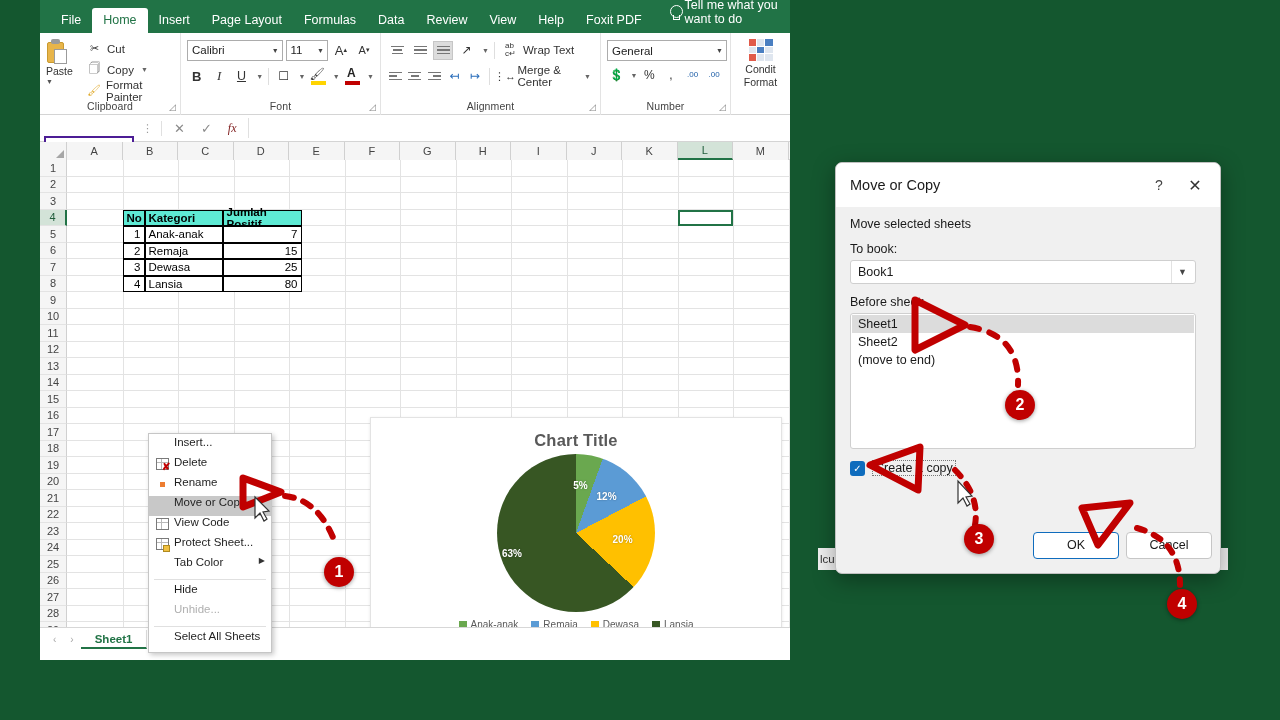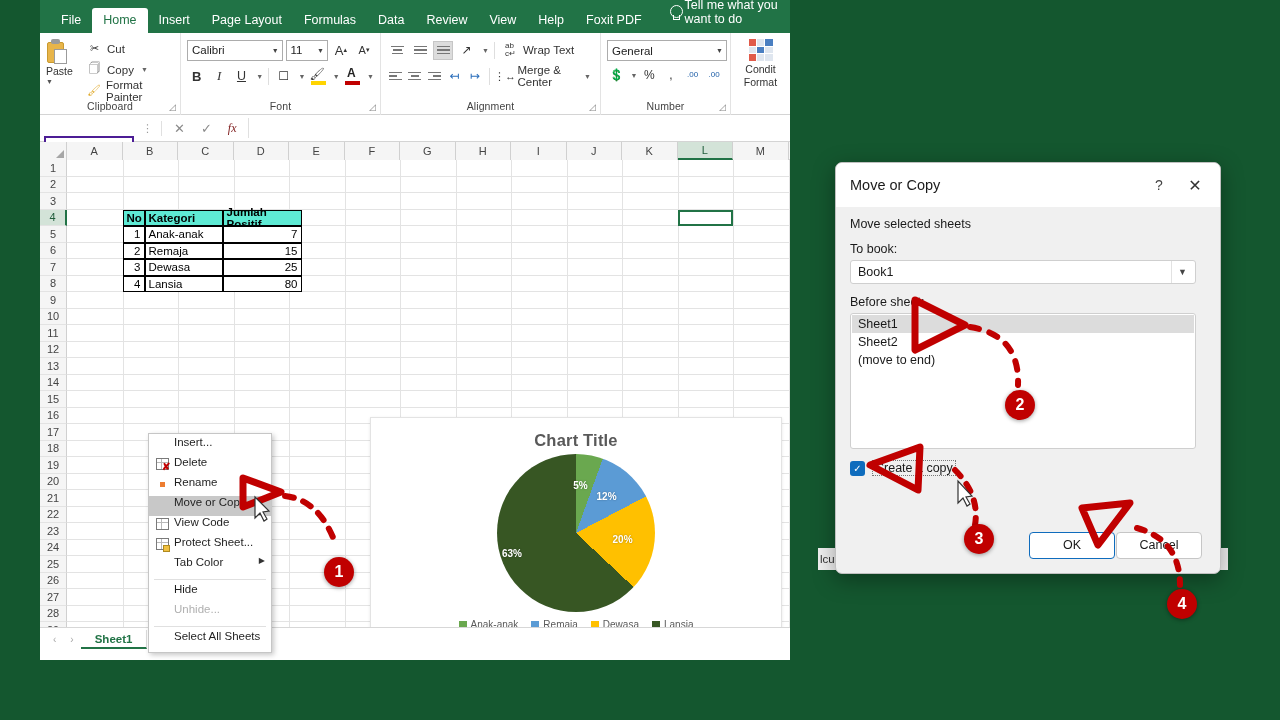--- a/index.html
+++ b/index.html
@@ -281,21 +281,21 @@
   .dlg-check { display: flex; align-items: center; gap: 7px; margin-top: 11px; }
   .cbox {
     width: 15px; height: 15px; border-radius: 3px; background: #0f6cbd;
     display: flex; align-items: center; justify-content: center; color: #fff; font-size: 10px;
   }
   .cb-label {
     font-size: 12.5px; color: #1a1a1a; border: 1px dotted #777; padding: 0 2px;
   }
   .dlg-footer {
     position: absolute; left: 0; right: 0; bottom: 0; height: 56px;
-    display: flex; align-items: center; justify-content: flex-end; gap: 1px; padding: 0 18px;
+    display: flex; align-items: center; justify-content: flex-end; gap: 7px; padding: 0 8px;
   }
   .dbtn {
     min-width: 86px; height: 27px; border-radius: 4px; background: #ffffff;
     border: 1px solid #c6c6c6; display: flex; align-items: center; justify-content: center;
     font-size: 12.5px; color: #1a1a1a;
   }
   .dbtn.primary { border: 1px solid #0f6cbd; }
 
   
   .status-strip {

